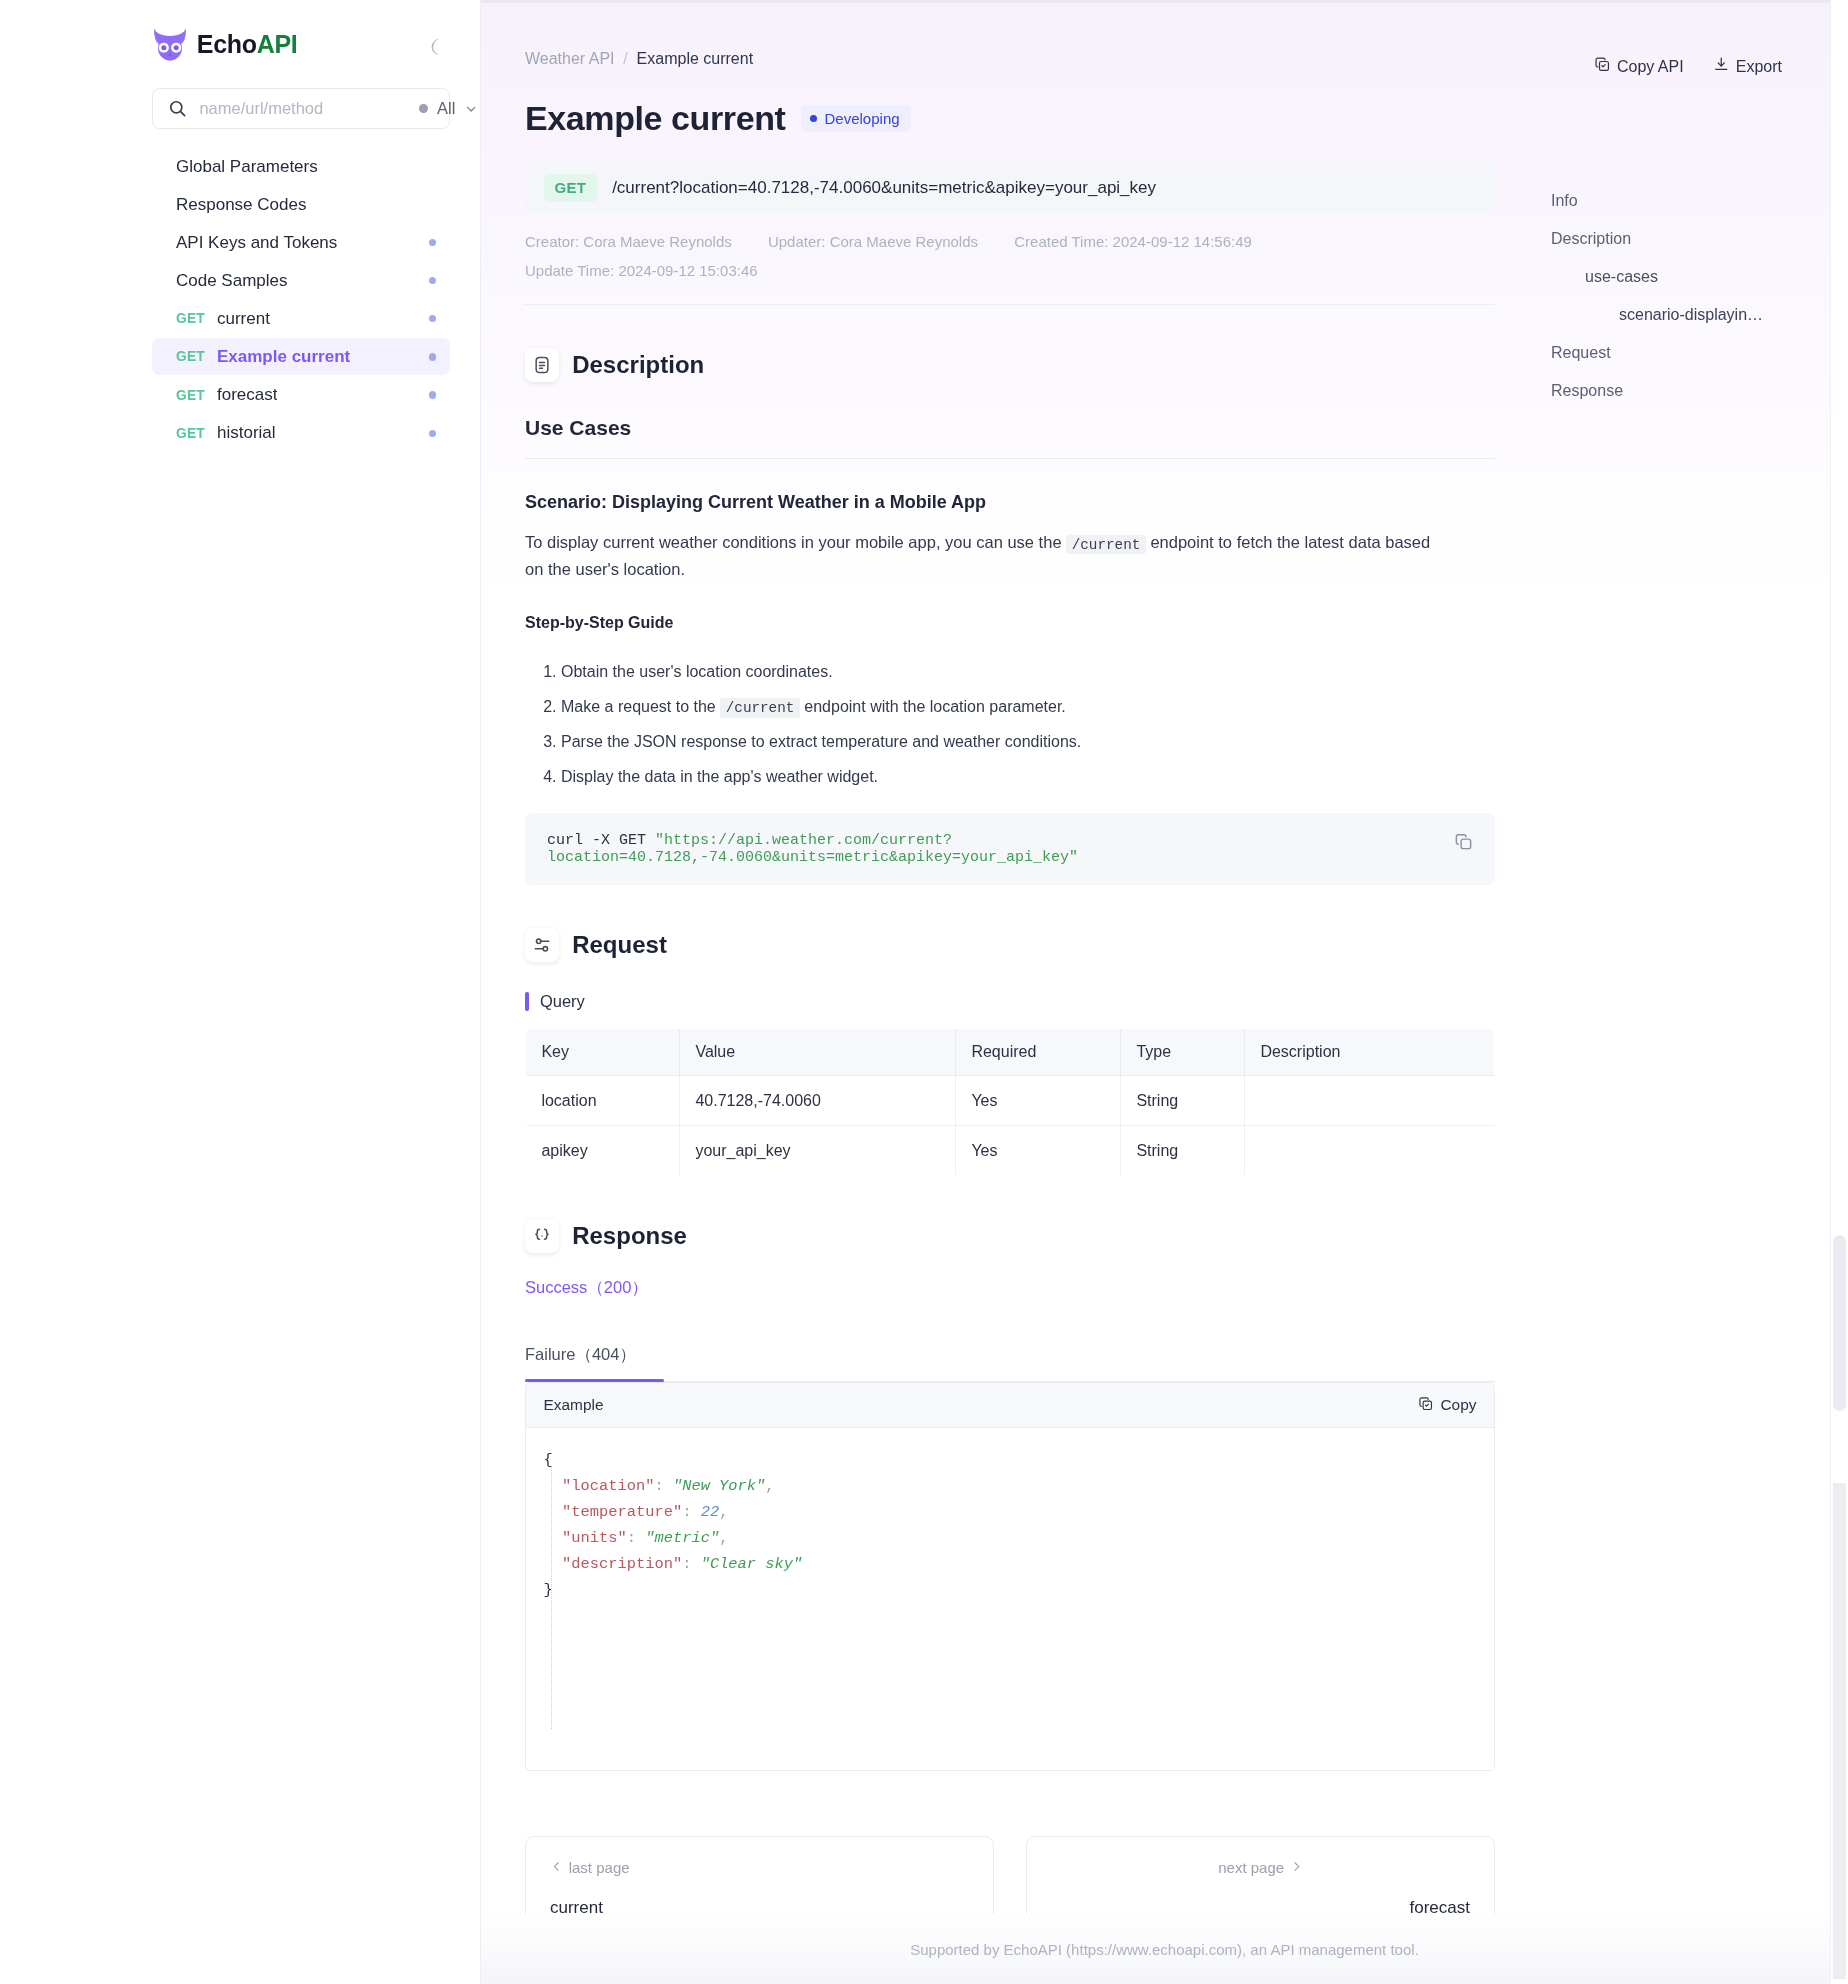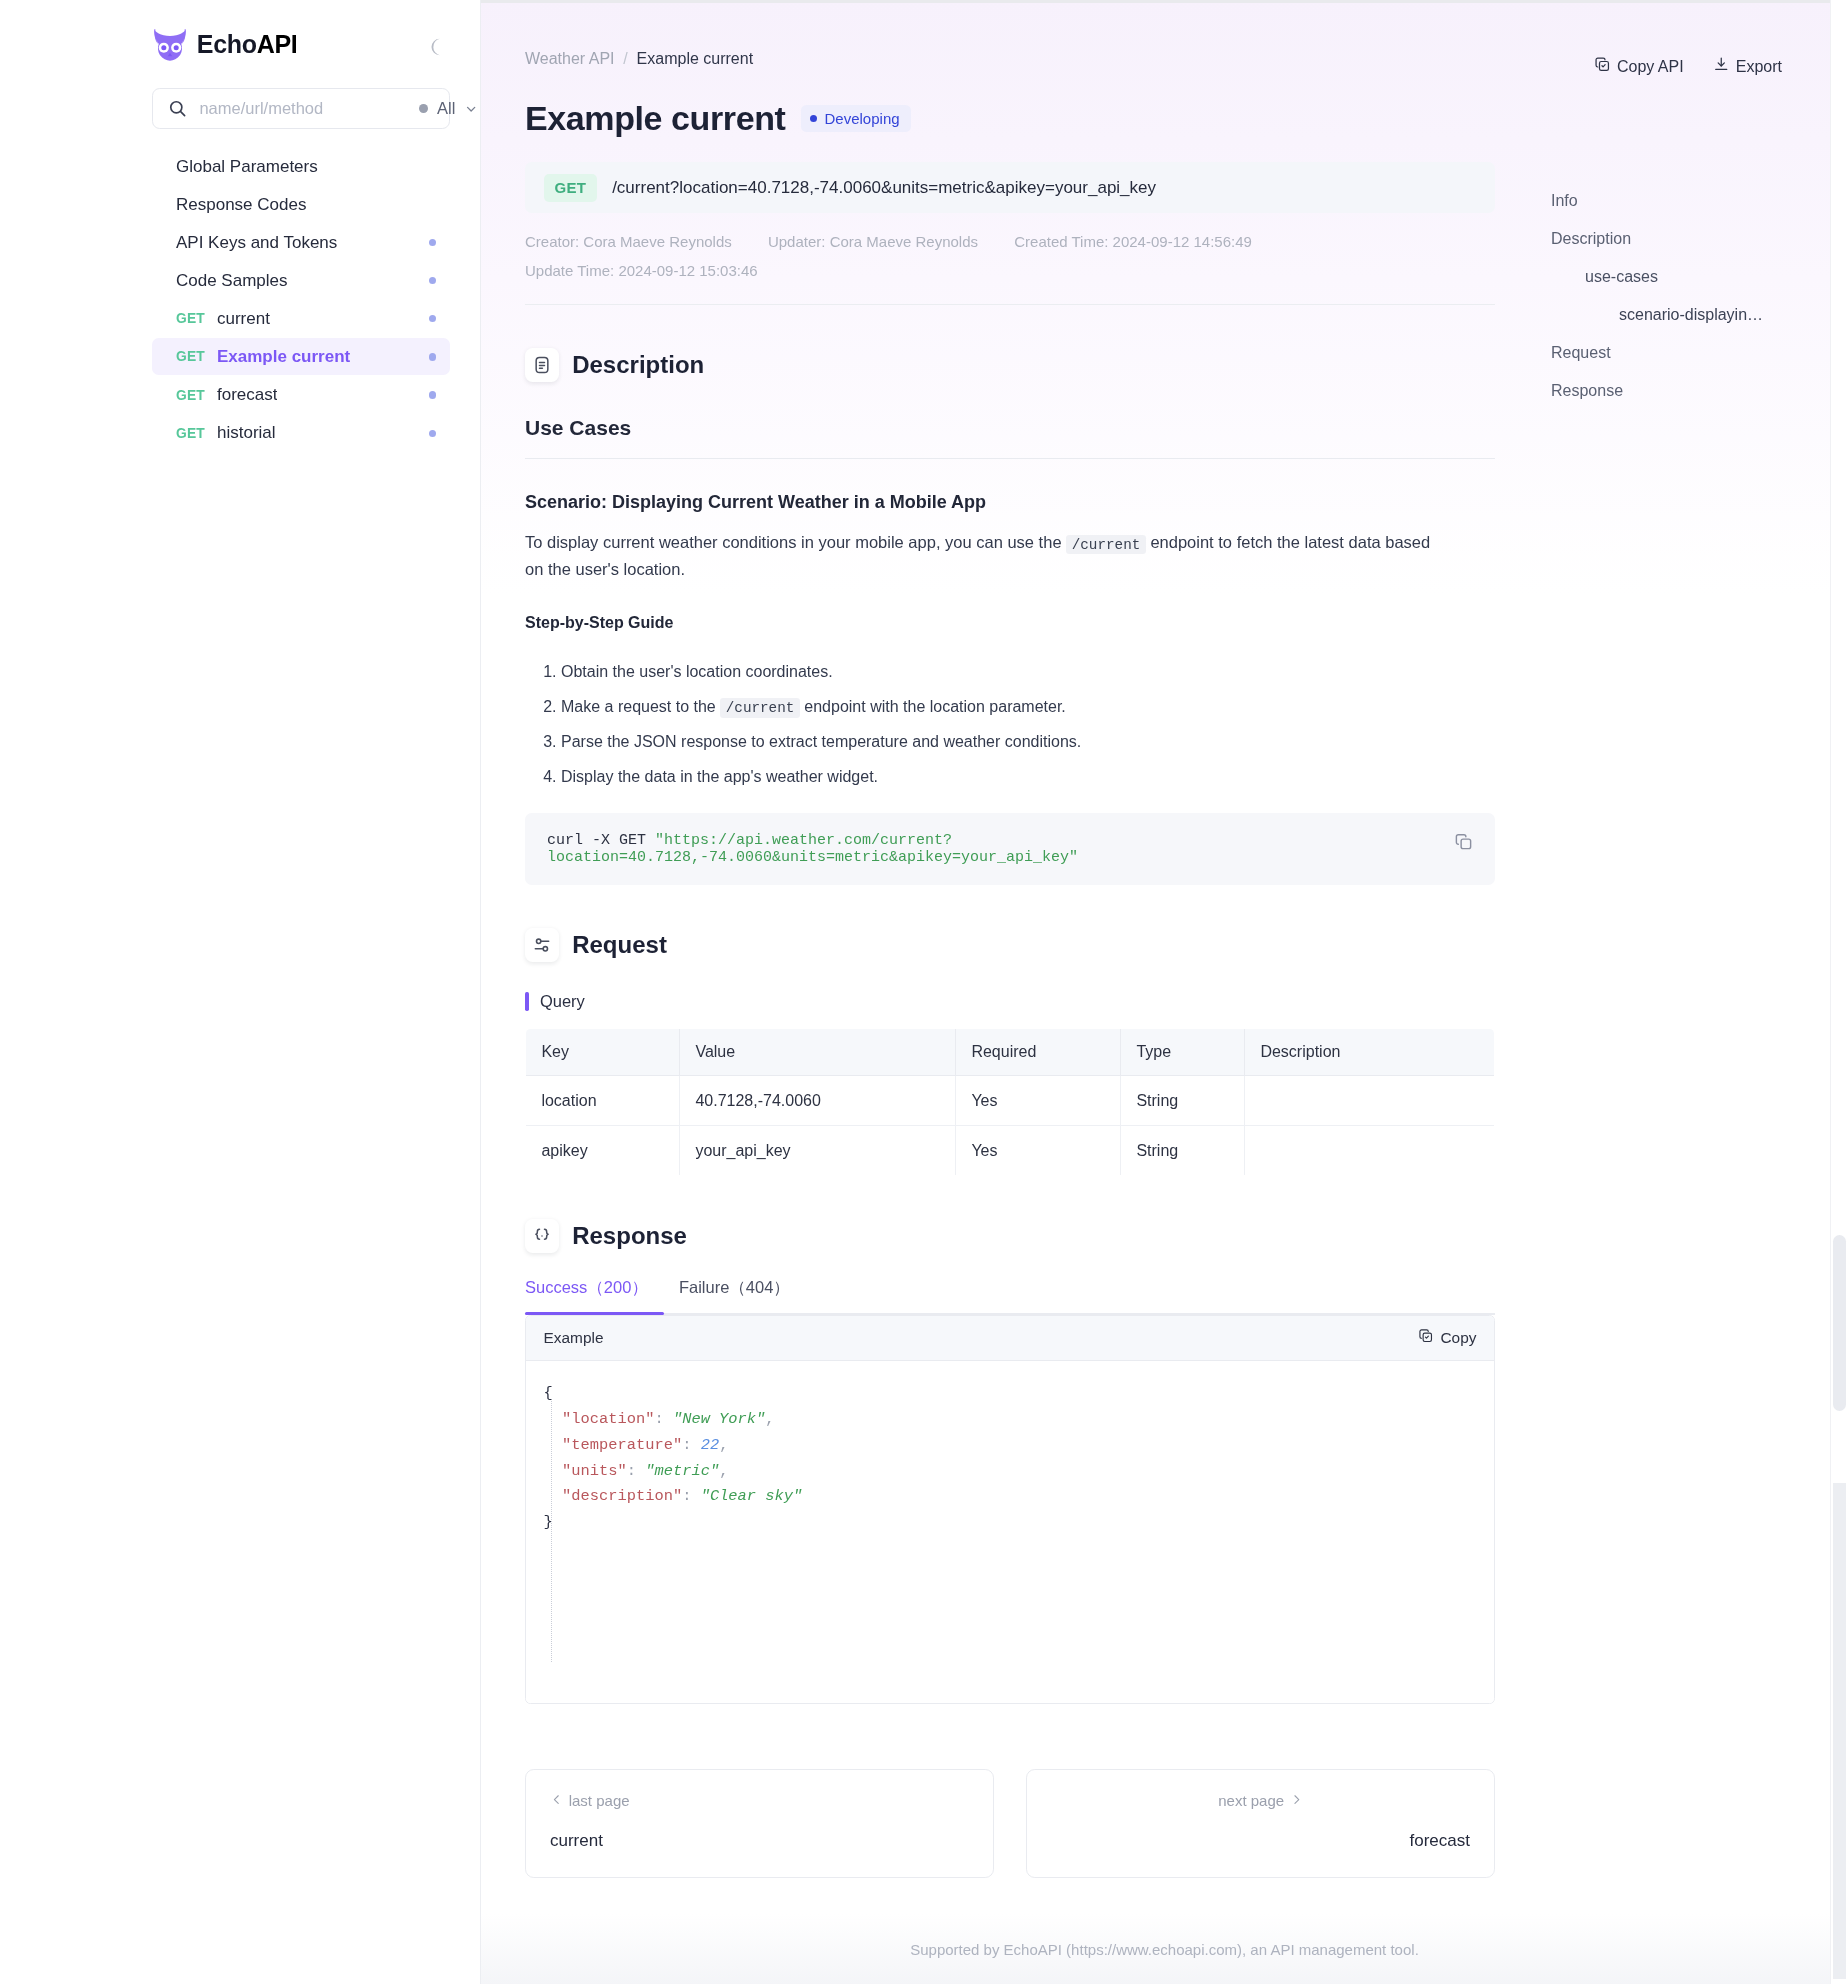--- a/index.html
+++ b/index.html
@@ -23,21 +23,21 @@
     display: flex; align-items: center;
     padding: 24px 30px 0 152px;
     height: 65px;
   }
   .owl-logo { width: 36px; height: 34px; flex: 0 0 36px; }
   .brand-text {
     font-size: 25px; font-weight: 700; letter-spacing: -0.3px;
     margin-left: 8.8px; white-space: nowrap;
   }
   .brand-echo { color: #151827; }
-  .brand-api  { color: #000000; }
+  .brand-api  { color: #15803d; }
   .moon-btn {
     margin-left: auto; width: 26.5px; height: 26.5px;
     display: flex; align-items: center; justify-content: center;
     color: #b8bcc6; font-size: 22px; line-height: 1;
     position: absolute; right: 30px; top: 34px;
   }
 
   .search-wrap { padding: 23px 30px 0 152px; }
   .search-box {
     height: 41px; border: 1.1px solid #e6e8ee; border-radius: 7.7px;
@@ -186,21 +186,21 @@
   }
   table.q-table td {
     font-size: 16px; color: #2d3242; padding: 15.4px 15.4px;
     border-right: 1.1px solid #eef0f4; border-bottom: 1.1px solid #eef0f4;
   }
   table.q-table tr td:last-child, table.q-table tr th:last-child { border-right: 0; }
   table.q-table tr:last-child td { border-bottom: 0; }
   .col-key { width: 154px; } .col-val { width: 276px; }
   .col-req { width: 165px; } .col-type { width: 124px; }
 
-  .tabs { display: flex; gap: 31px; margin-top: 24px; position: relative; }
+  .tabs { display: flex; gap: 31px; margin-top: 24px; position: relative; flex-direction: column; }
   .tab {
     font-size: 16.5px; color: #4b5062; padding-bottom: 14.3px; cursor: pointer;
     white-space: nowrap;
   }
   .tab.active { color: #7c58f5; }
   .tabs-underline { height: 1.7px; background: #e9ebf0; width: 100%; }
   .tab-active-bar { position: absolute; left: 0; bottom: -1.7px; width: 139px; height: 3.3px; background: #7c58f5; border-radius: 1.7px; }
 
   .example-box { border: 1.1px solid #e9ebf0; border-radius: 5.5px; margin-top: 0; overflow: hidden; }
   .example-head {

